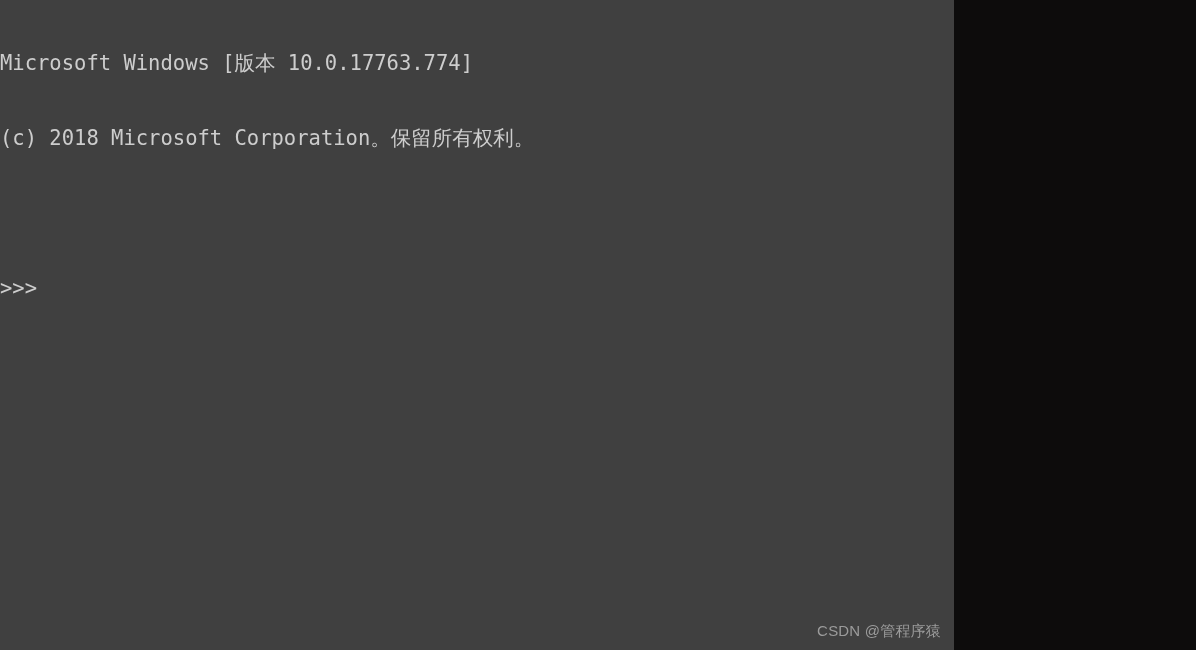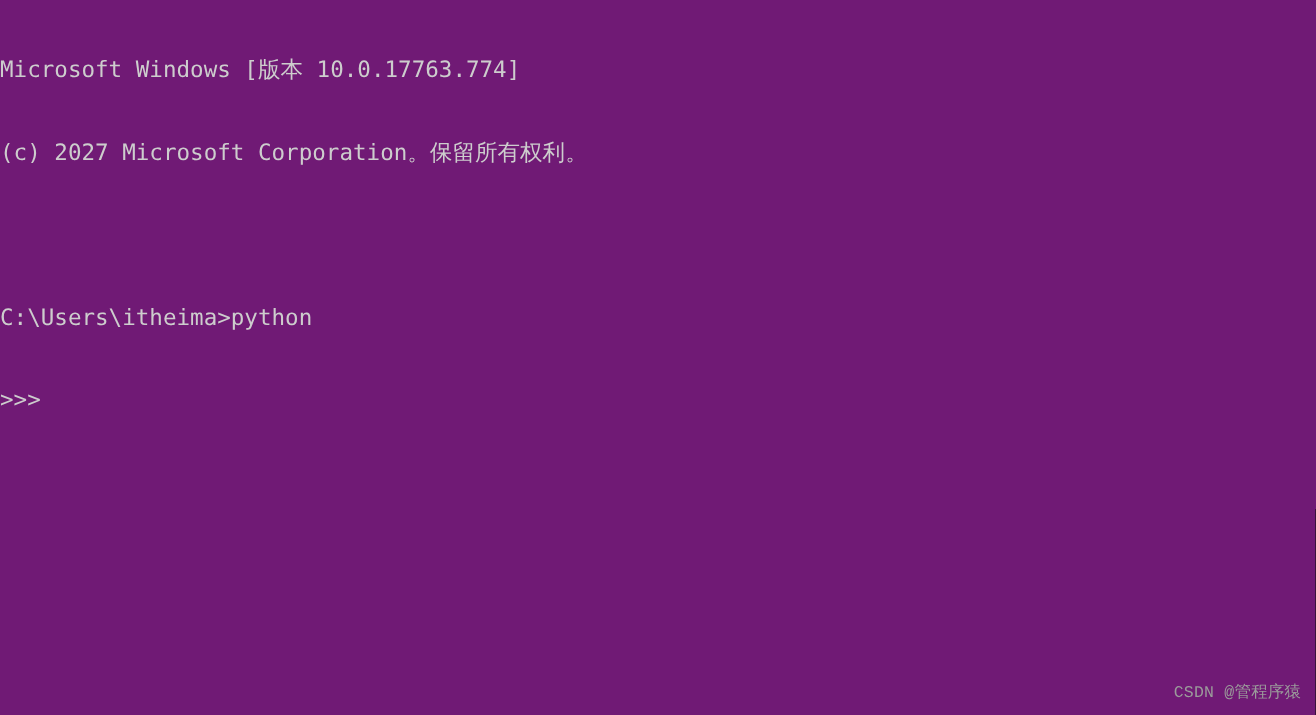--- a/index.html
+++ b/index.html
@@ -3,23 +3,23 @@
 <meta charset="utf-8">
 <title>Windows Command Prompt - Python</title>
 <style>
   html, body {
     margin: 0;
     padding: 0;
     background: #0d0c0c;
   }
   #console-window {
     position: relative;
-    width: 1196px;
+    width: 954px;
     height: 650px;
-    background: #701a75;
+    background: #404040;
     overflow: hidden;
     box-sizing: border-box;
   }
   #console-output {
     position: absolute;
     left: 0;
     top: 0;
     width: 1196px;
     padding: 1px 0 0 0;
     margin: 0;
@@ -41,36 +41,35 @@
     color: transparent;
   }
   
   .console-line.tight {
     letter-spacing: -0.15px;
   }
   #watermark {
     position: absolute;
     right: 13px;
     bottom: 9px;
-    font-family: Liberation Mono, monospace;
+    font-family: Liberation Sans, sans-serif;
     font-size: 15px;
     line-height: 20px;
     color: #9b9b9b;
     white-space: pre;
     letter-spacing: 0.2px;
   }
 </style>
 </head>
 <body>
 
 <div id="console-window">
 
   <div id="console-output">
     <span class="console-line">Microsoft Windows [版本 10.0.17763.774]</span>
-    <span class="console-line">(c) 2027 Microsoft Corporation。保留所有权利。</span>
+    <span class="console-line">(c) 2018 Microsoft Corporation。保留所有权利。</span>
     <span class="console-line blank"></span>
-    <span class="console-line">C:\Users\itheima&gt;python</span>
     <span class="console-line">&gt;&gt;&gt;</span>
   </div>
 
   <div id="watermark">CSDN @管程序猿</div>
 
 </div>
 
 </body></html>

